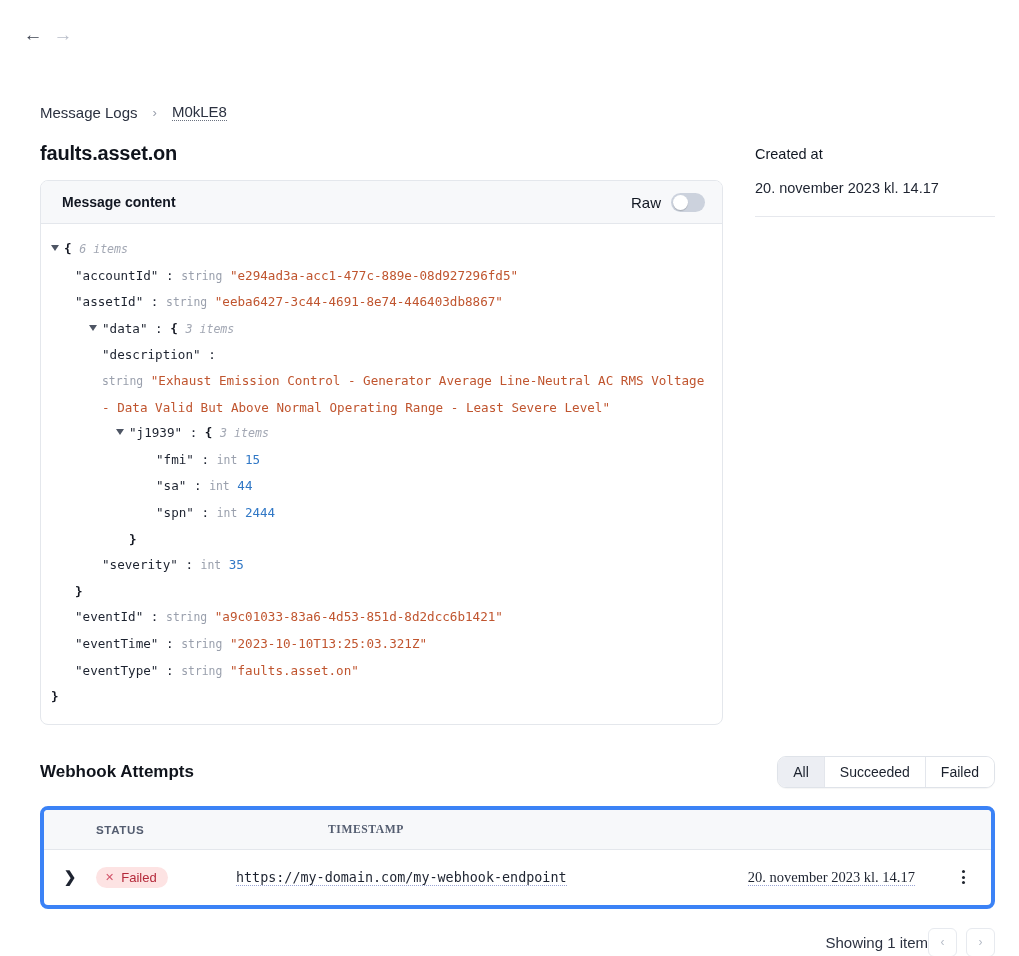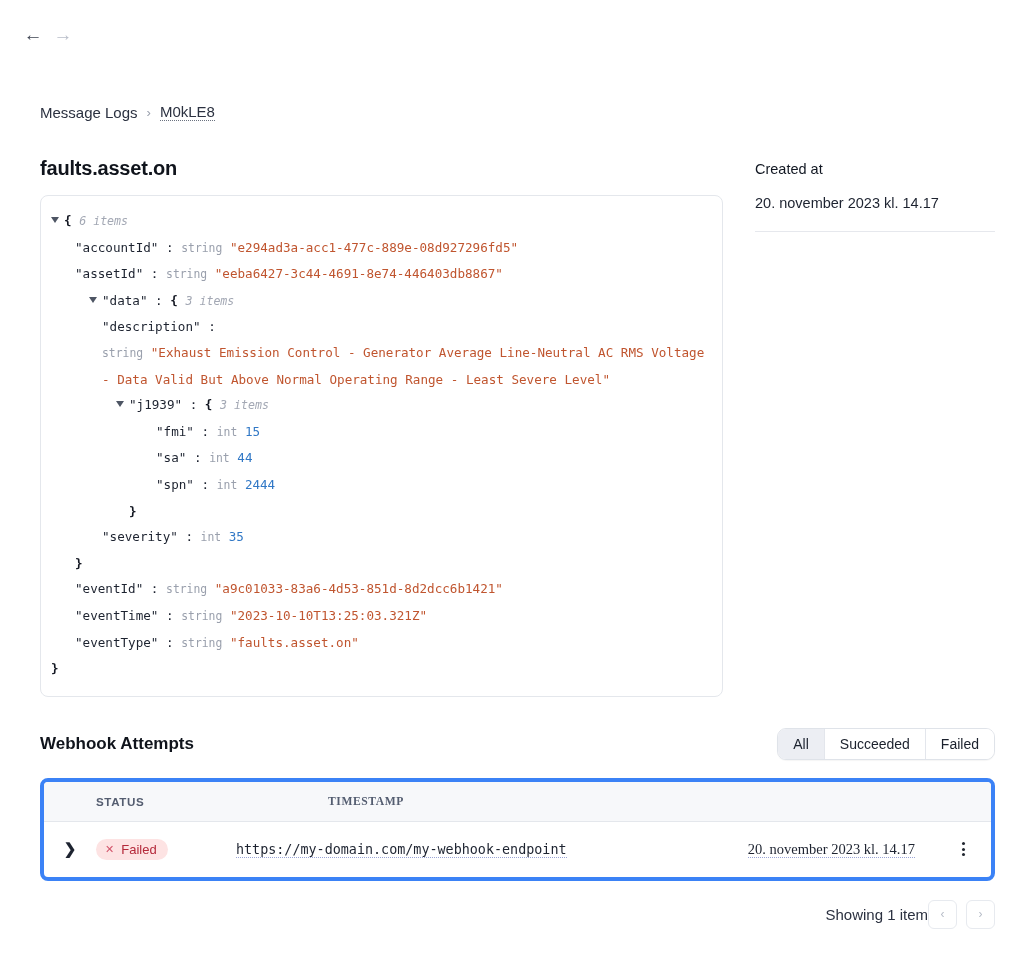--- a/index.html
+++ b/index.html
@@ -47,33 +47,33 @@
     background: #2f6fdd;
   }
 
   
   .breadcrumb {
     margin: 41px 0 0 40px;
     font-size: 15px;
     color: #2b3140;
     display: flex;
     align-items: center;
-    gap: 9px;
+    gap: 15px;
   }
   .crumb-sep { color: #9aa0ad; font-size: 13px; }
   .crumb-current {
     border-bottom: 1px dotted #6b7280;
     text-decoration: none;
     color: #2b3140;
   }
 
   
   .body-cols {
     display: flex;
-    margin-top: 36px;
+    margin-top: 21px;
     padding: 0 24px 0 40px;
     align-items: flex-start;
   }
   .col-main { width: 683px; }
   .col-side { width: 240px; margin-left: 32px; padding-top: 4px; }
 
   .page-title {
     font-size: 20px;
     font-weight: bold;
     letter-spacing: -0.2px;
@@ -280,20 +280,29 @@
     <span class="crumb-sep">›</span>
     <span class="crumb-current">M0kLE8</span>
   </div>
 
   <div class="body-cols">
 
     <div class="col-main">
       <div class="page-title">faults.asset.on</div>
 
       <div class="card">
+        <div class="card-head">
+          <div class="card-head-title">Message content</div>
+          <div class="raw-wrap">
+            <span class="raw-label">Raw</span>
+            <span class="toggle">
+                <span class="knob"></span>
+              </span>
+          </div>
+        </div>
 
         <div class="json">
 
           <div class="jrow"><span class="arrow"></span><span class="brace">{</span> <span class="jcount">6 items</span></div>
 
           <div class="jrow ind1"><span class="jkey">"accountId"</span> <span class="jcolon">:</span> <span class="jtype">string</span> <span class="jstr">"e294ad3a-acc1-477c-889e-08d927296fd5"</span></div>
 
           <div class="jrow ind1"><span class="jkey">"assetId"</span> <span class="jcolon">:</span> <span class="jtype">string</span> <span class="jstr">"eeba6427-3c44-4691-8e74-446403db8867"</span></div>
 
           <div class="jrow ind1" style="padding-left:38px"><span class="arrow"></span><span class="jkey">"data"</span> <span class="jcolon">:</span> <span class="brace">{</span> <span class="jcount">3 items</span></div>

